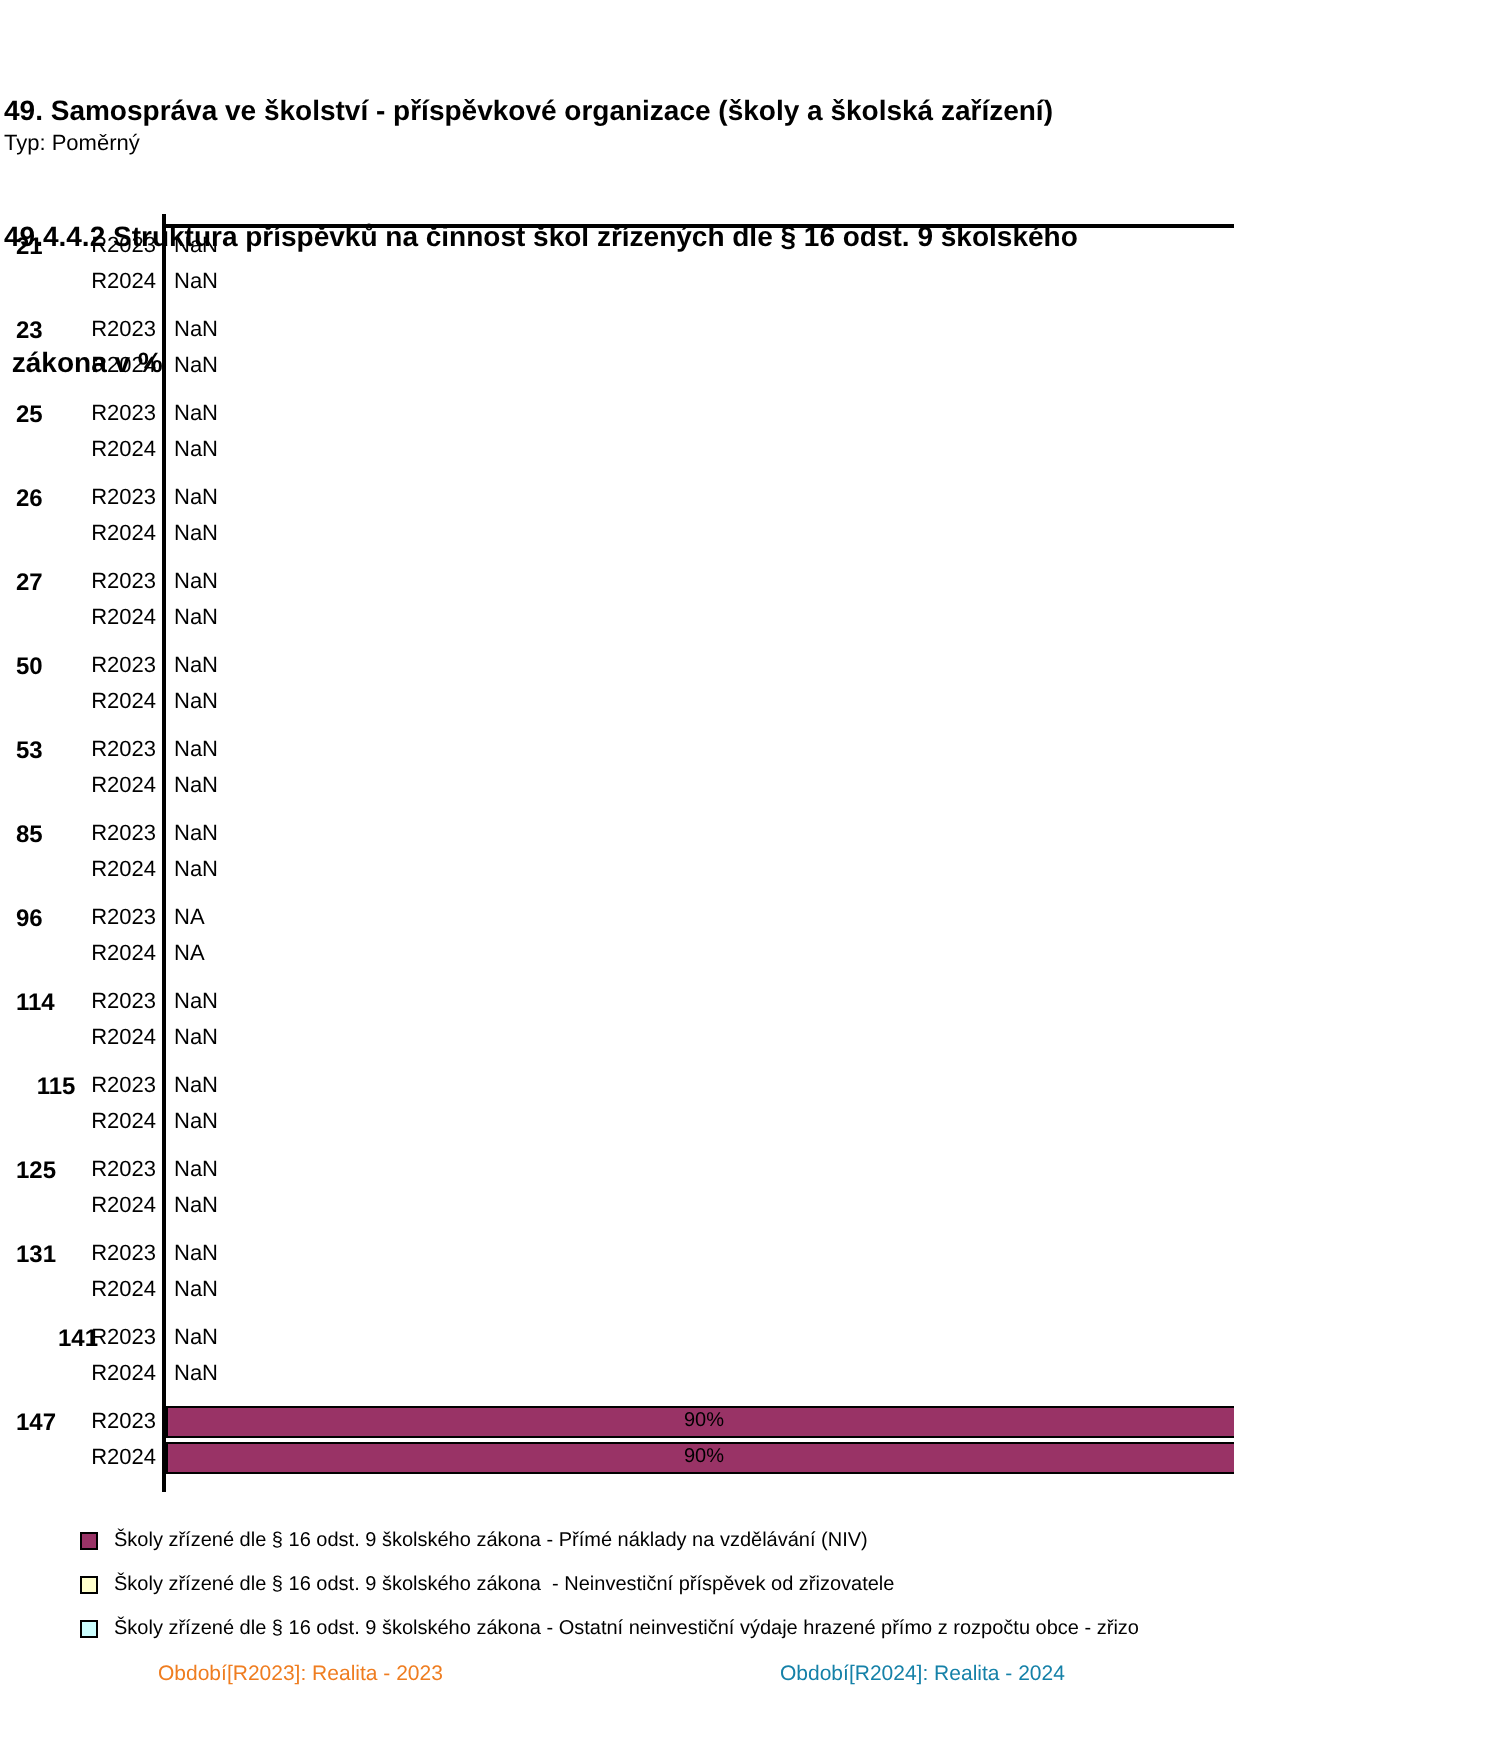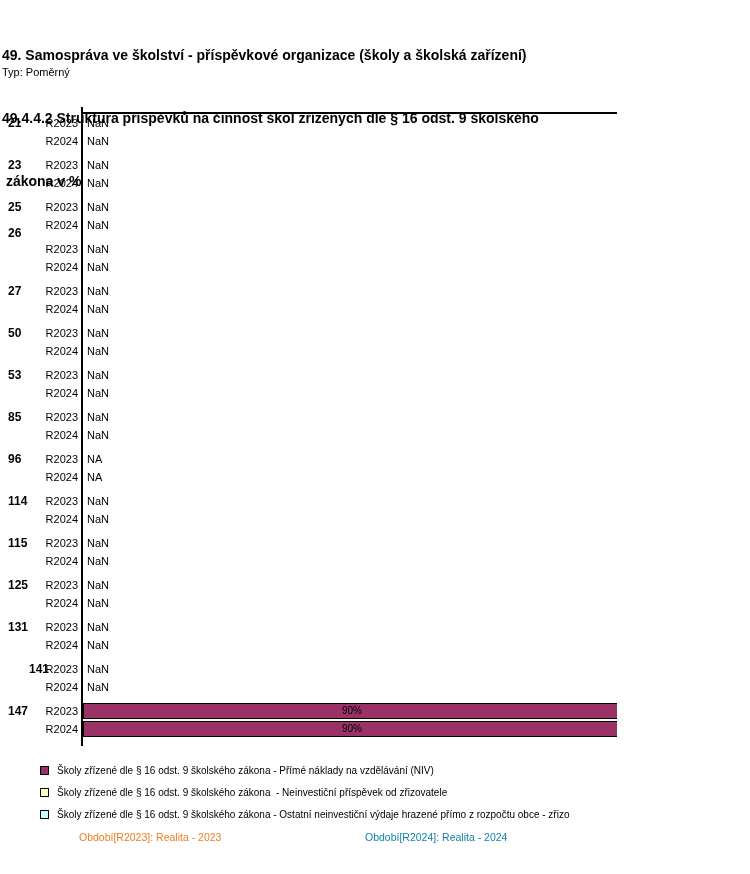--- a/index.html
+++ b/index.html
@@ -26,21 +26,21 @@
     box-sizing:border-box;height:16px;border:1px solid #000;
     font-size:10px;line-height:14px;text-align:center;color:#000;
     overflow:hidden;white-space:nowrap;
   }
 
   .legend-row{position:absolute;left:40px;height:14px;white-space:pre;}
   .legend-swatch{position:absolute;left:0;top:2px;width:9px;height:9px;box-sizing:border-box;border:1px solid #000;}
   .legend-label{position:absolute;left:17px;top:0;font-size:10px;line-height:14px;white-space:pre;}
 
   .footer-left{position:absolute;left:79px;top:830px;font-size:10.5px;line-height:14px;white-space:pre;}
-  .footer-right{position:absolute;left:365px;top:830px;font-size:10.5px;line-height:14px;white-space:pre;}
+  .footer-right{position:absolute;left:390px;top:830px;font-size:10.5px;line-height:14px;white-space:pre;}
 </style>
 </head>
 <body>
 
 <div class="canvas">
 
   <div class="title-block">
     <div>49. Samospráva ve školství - příspěvkové organizace (školy a školská zařízení)</div>
     <div>49.4.4.2 Struktura příspěvků na činnost škol zřízených dle § 16 odst. 9 školského</div>
     <div> zákona v %</div>
@@ -58,21 +58,21 @@
       <div class="cat-label" style="top: 156px;">23</div>
       <div class="period-label" style="top: 156px;">R2023</div>
       <div class="value-text" style="top: 156px;">NaN</div>
       <div class="period-label" style="top: 174px;">R2024</div>
       <div class="value-text" style="top: 174px;">NaN</div>
       <div class="cat-label" style="top: 198px;">25</div>
       <div class="period-label" style="top: 198px;">R2023</div>
       <div class="value-text" style="top: 198px;">NaN</div>
       <div class="period-label" style="top: 216px;">R2024</div>
       <div class="value-text" style="top: 216px;">NaN</div>
-      <div class="cat-label" style="top: 224px;">26</div>
+      <div class="cat-label" style="top: 240px;">26</div>
       <div class="period-label" style="top: 240px;">R2023</div>
       <div class="value-text" style="top: 240px;">NaN</div>
       <div class="period-label" style="top: 258px;">R2024</div>
       <div class="value-text" style="top: 258px;">NaN</div>
       <div class="cat-label" style="top: 282px;">27</div>
       <div class="period-label" style="top: 282px;">R2023</div>
       <div class="value-text" style="top: 282px;">NaN</div>
       <div class="period-label" style="top: 300px;">R2024</div>
       <div class="value-text" style="top: 300px;">NaN</div>
       <div class="cat-label" style="top: 324px;">50</div>
@@ -93,21 +93,21 @@
       <div class="cat-label" style="top: 450px;">96</div>
       <div class="period-label" style="top: 450px;">R2023</div>
       <div class="value-text" style="top: 450px;">NA</div>
       <div class="period-label" style="top: 468px;">R2024</div>
       <div class="value-text" style="top: 468px;">NA</div>
       <div class="cat-label" style="top: 492px;">114</div>
       <div class="period-label" style="top: 492px;">R2023</div>
       <div class="value-text" style="top: 492px;">NaN</div>
       <div class="period-label" style="top: 510px;">R2024</div>
       <div class="value-text" style="top: 510px;">NaN</div>
-      <div class="cat-label" style="top: 534px;">115</div>
+      <div class="cat-label" style="top: 534px; text-align: center;">115</div>
       <div class="period-label" style="top: 534px;">R2023</div>
       <div class="value-text" style="top: 534px;">NaN</div>
       <div class="period-label" style="top: 552px;">R2024</div>
       <div class="value-text" style="top: 552px;">NaN</div>
       <div class="cat-label" style="top: 576px;">125</div>
       <div class="period-label" style="top: 576px;">R2023</div>
       <div class="value-text" style="top: 576px;">NaN</div>
       <div class="period-label" style="top: 594px;">R2024</div>
       <div class="value-text" style="top: 594px;">NaN</div>
       <div class="cat-label" style="top: 618px;">131</div>

